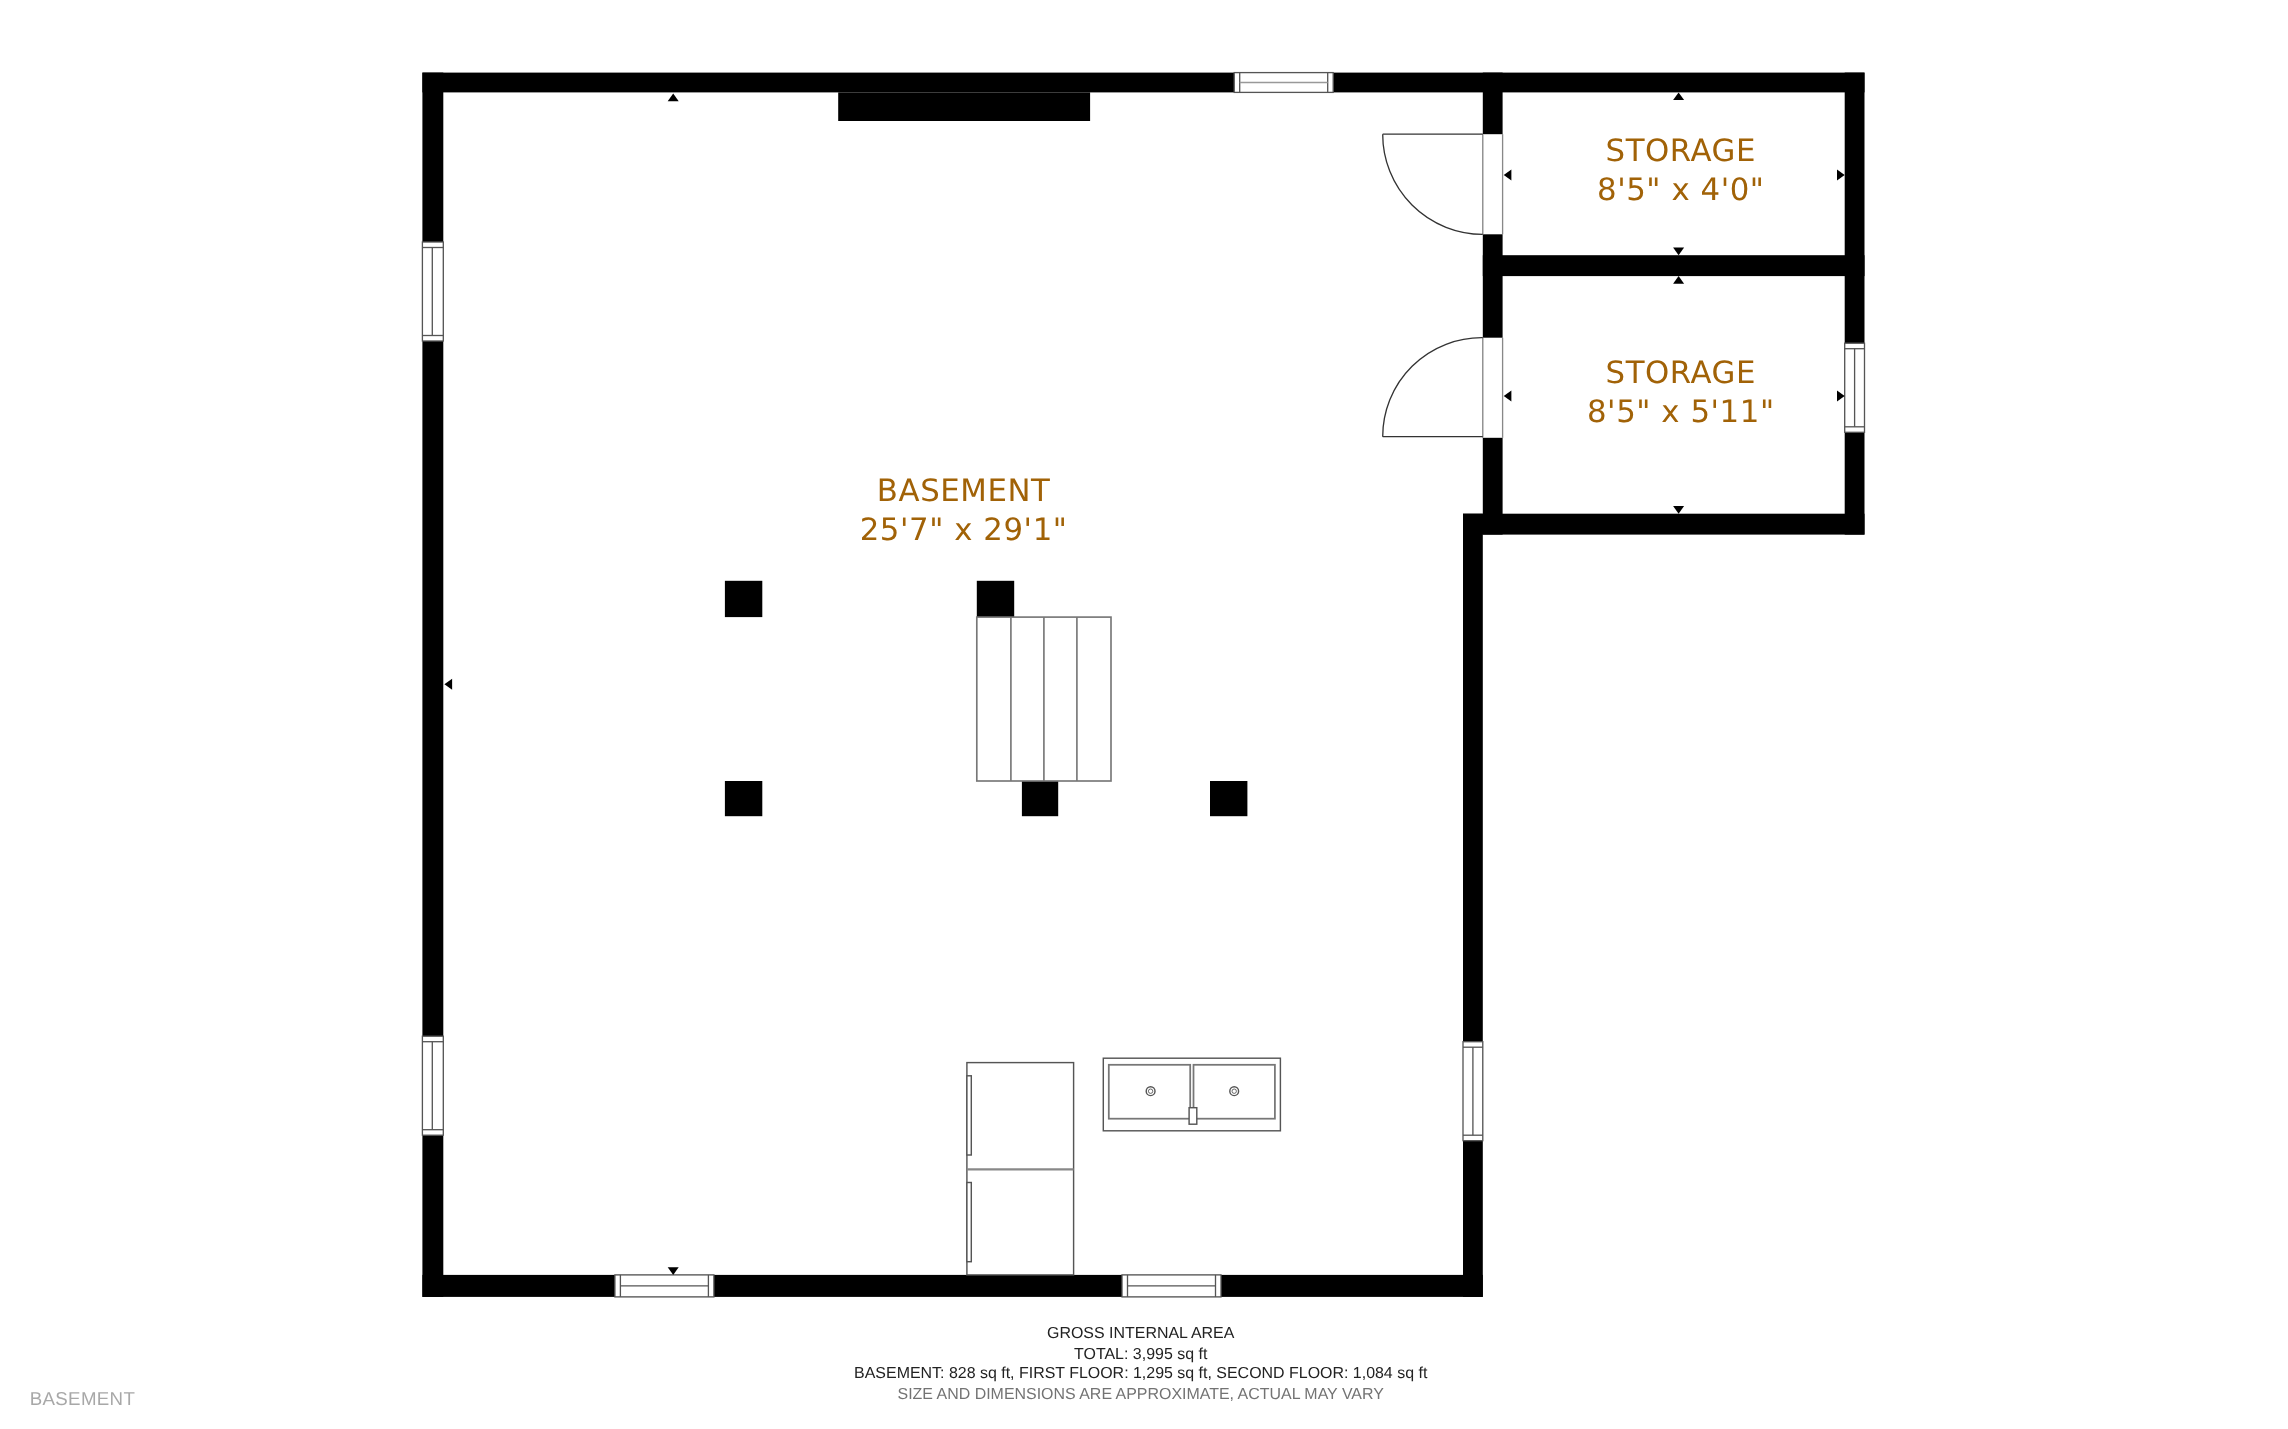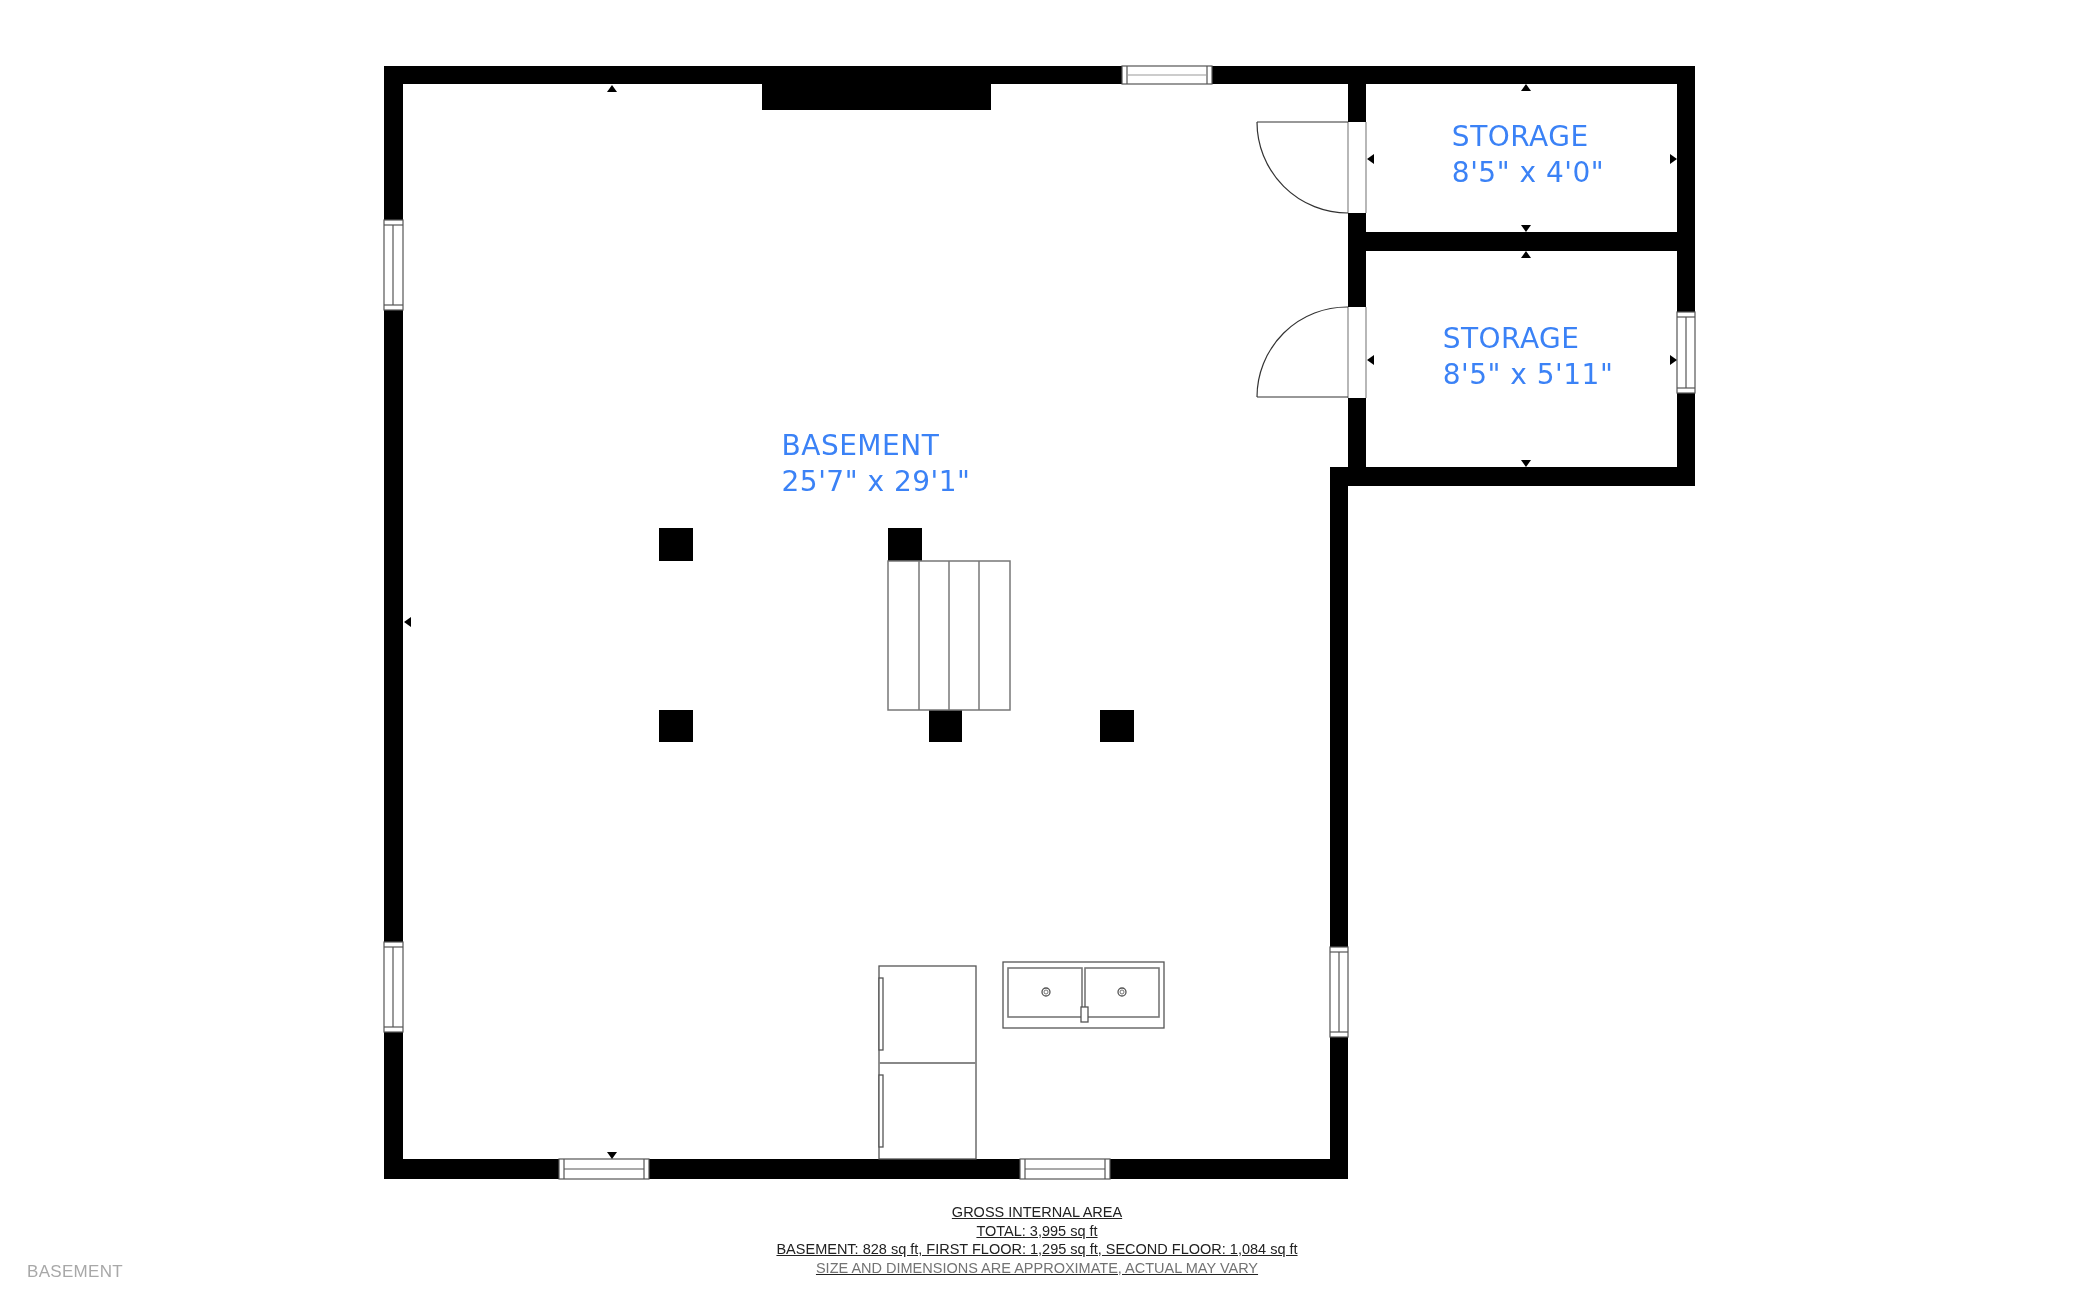--- a/index.html
+++ b/index.html
@@ -1,21 +1,21 @@
 <!DOCTYPE html>
 <html><head>
 <meta charset="utf-8">
 <style>
   html, body { margin: 0; padding: 0; background: #ffffff; }
   body { width: 2080px; height: 1299px; position: relative; overflow: hidden; font-family: "DejaVu Sans", sans-serif; }
   .plan { position: absolute; left: 0; top: 0; }
-  .label { position: absolute; color: #3b82f6; font-family: "DejaVu Sans", sans-serif; white-space: nowrap; transform: translateX(-50%); }
+  .label { position: absolute; text-align: center; color: #a16207; font-family: "DejaVu Sans", sans-serif; white-space: nowrap; transform: translateX(-50%); }
   .room-name { font-size: 28px; line-height: 36px; letter-spacing: 0.5px; }
   .room-dim { font-size: 28px; line-height: 36px; letter-spacing: 0.5px; }
-  .footer { position: absolute; left: 1037px; top: 1203px; transform: translateX(-50%); text-align: center; font-family: "Liberation Sans", sans-serif; font-size: 14.5px; line-height: 18.5px; color: #222; white-space: nowrap; text-decoration: underline; }
+  .footer { position: absolute; left: 1037px; top: 1203px; transform: translateX(-50%); text-align: center; font-family: "Liberation Sans", sans-serif; font-size: 14.5px; line-height: 18.5px; color: #222; white-space: nowrap; }
   .footer .note { color: #737373; }
   .floor-label { position: absolute; left: 27px; top: 1262px; font-family: "Liberation Sans", sans-serif; font-size: 17px; color: #a8a8a8; letter-spacing: 0.3px; }
 </style>
 </head>
 <body>
 
 <svg class="plan" width="2080" height="1299" viewBox="0 0 2080 1299" xmlns="http://www.w3.org/2000/svg">
 
   <g fill="#000">
 

